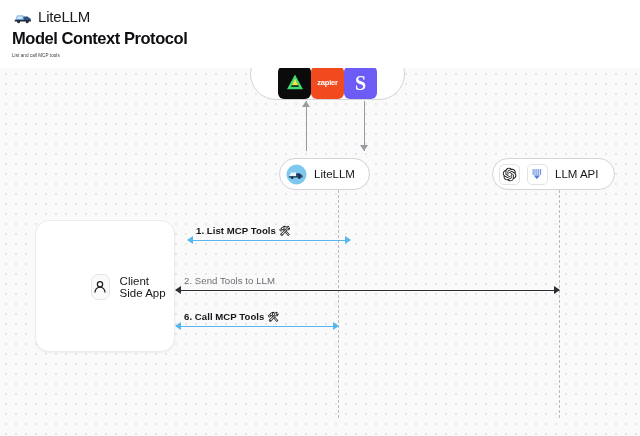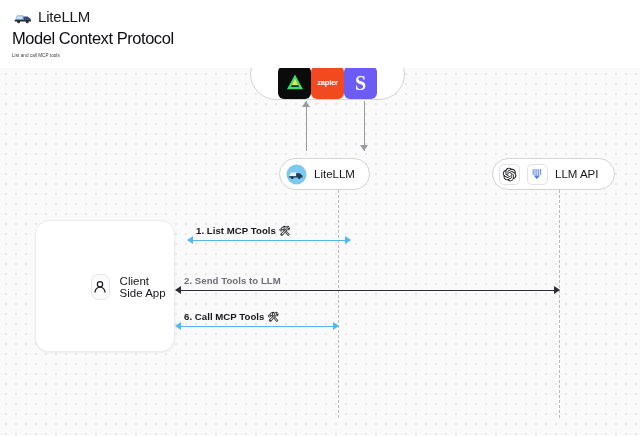--- a/index.html
+++ b/index.html
@@ -20,21 +20,21 @@
     position:absolute; left:14px; top:8px;
     display:flex; align-items:center; gap:6px;
   }
   #brand .brand-text {
     font-size:15px; color:#1c1c1e; letter-spacing:-0.2px;
   }
   .truck-ico { width:18px; height:13px; position:relative; display:block; }
 
   #page-title {
     position:absolute; left:12px; top:29px;
-    font-size:16.5px; font-weight:400; color:#0d0d12;
+    font-size:16.5px; font-weight:700; color:#0d0d12;
     letter-spacing:-0.45px;
   }
   #page-subtitle {
     position:absolute; left:12px; top:53px;
     font-size:4.6px; color:#3d3d44; letter-spacing:0.05px;
   }
 
   
   #canvas {
     position:absolute; left:0; top:68px; width:640px; height:368px;
@@ -141,21 +141,21 @@
   .msg .ah.right { right:-1px; border-left:6px solid currentColor; }
   .msg-text {
     position:absolute; left:8px; bottom:5px;
     font-size:9.6px; white-space:nowrap; letter-spacing:0.05px;
   }
   .msg.blue { color:#57b6ef; }
   .msg.blue .line { background:#57b6ef; }
   .msg.blue .msg-text { color:#17171b; font-weight:600; }
   .msg.dark { color:#2d2d33; }
   .msg.dark .line { background:#2d2d33; }
-  .msg.dark .msg-text { color:#6e6e77; font-weight:700; }
+  .msg.dark .msg-text { color:#6e6e77; font-weight:400; }
 
   #msg-1 { left:188px; top:172px; width:162px; }
   #msg-2 { left:176px; top:222px; width:383px; }
   #msg-3 { left:176px; top:258px; width:162px; }
 
   .tool-emoji { font-size:9.4px; }
 </style>
 </head>
 <body>
 

